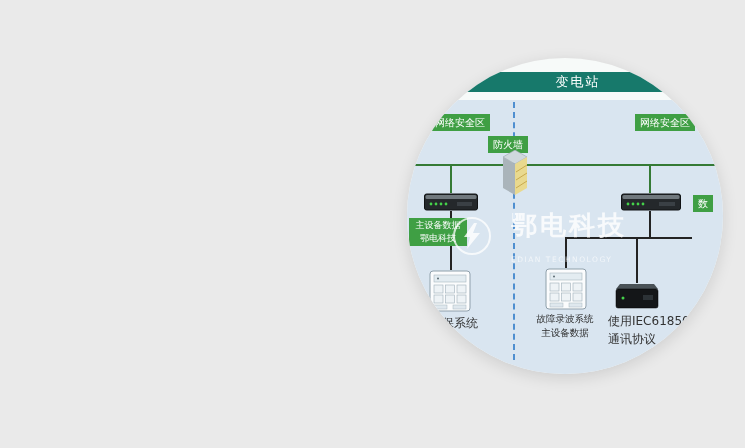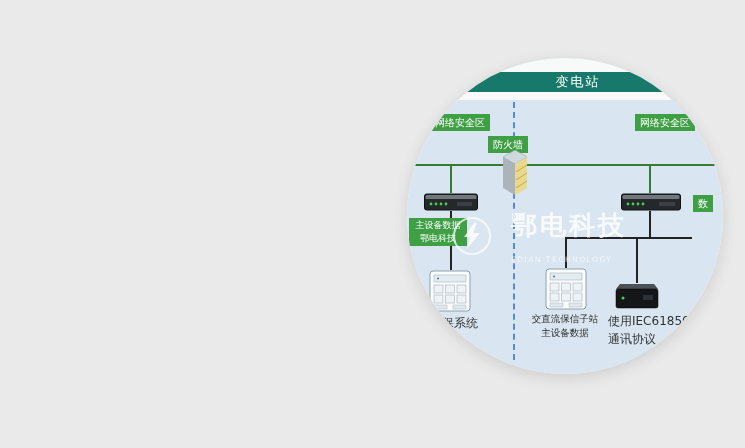--- a/index.html
+++ b/index.html
@@ -176,21 +176,21 @@
         <rect x="1" y="6" width="42" height="19" rx="2" fill="#141618" stroke="#000" stroke-width="0.5"></rect>
         <circle cx="8" cy="15" r="1.5" fill="#45d24a"></circle>
         <rect x="28" y="12" width="10" height="5" fill="#2c3236"></rect>
       </svg>
     </div>
 
     <div class="cap cap-left">
       <div>保系统</div>
     </div>
     <div class="cap cap-mid">
-      <div>交直流保信子站</div>
+      <div>故障录波系统</div>
       <div>主设备数据</div>
     </div>
     <div class="cap cap-right">
       <div>使用IEC61850</div>
       <div>通讯协议</div>
     </div>
 
     <div class="wm">
       <div class="wm-logo">
         <svg width="20" height="26" viewBox="0 0 20 26">

